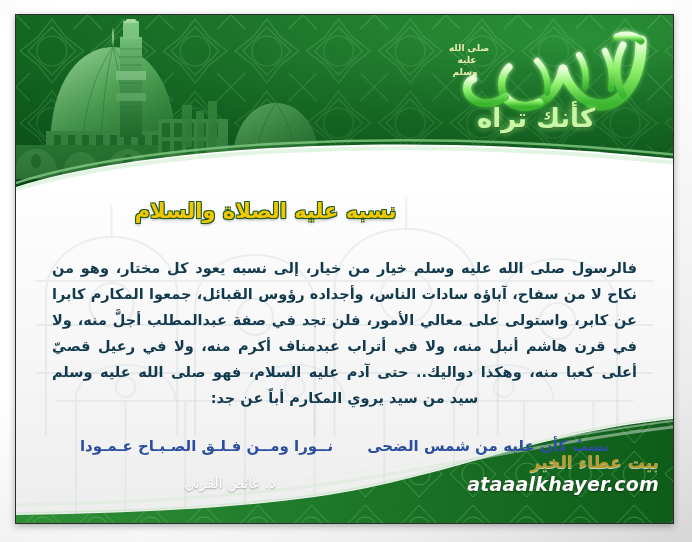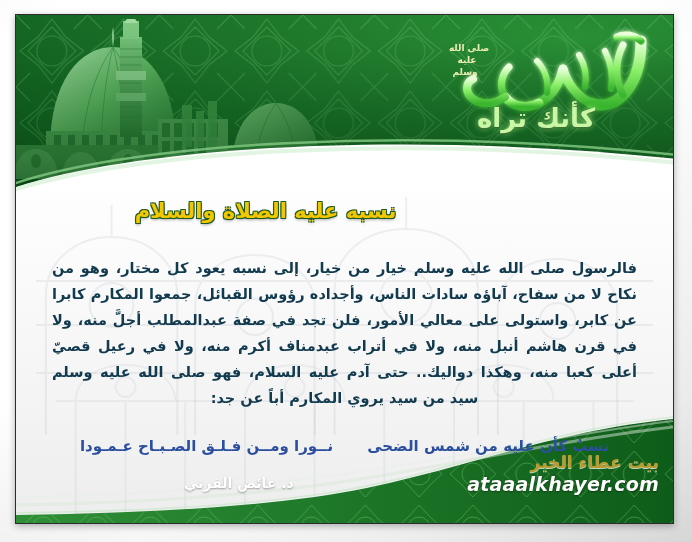--- a/index.html
+++ b/index.html
@@ -230,21 +230,21 @@
     text-shadow: 0 1px 2px rgba(0,0,0,.35), 0 0 1px rgba(0,0,0,.4);
     margin-left: 35px;
   }
 
   .author {
     position: absolute;
     left: 168px;
     bottom: 32px;
     z-index: 4;
     font-size: 14px;
-    font-weight: bold;
+    font-weight: normal;
     color: #ffffff;
     direction: rtl;
     text-shadow: 0 1px 2px rgba(0,0,0,.35);
   }
 </style>
 </head>
 <body>
 
 <div class="page">
   <div class="card">

